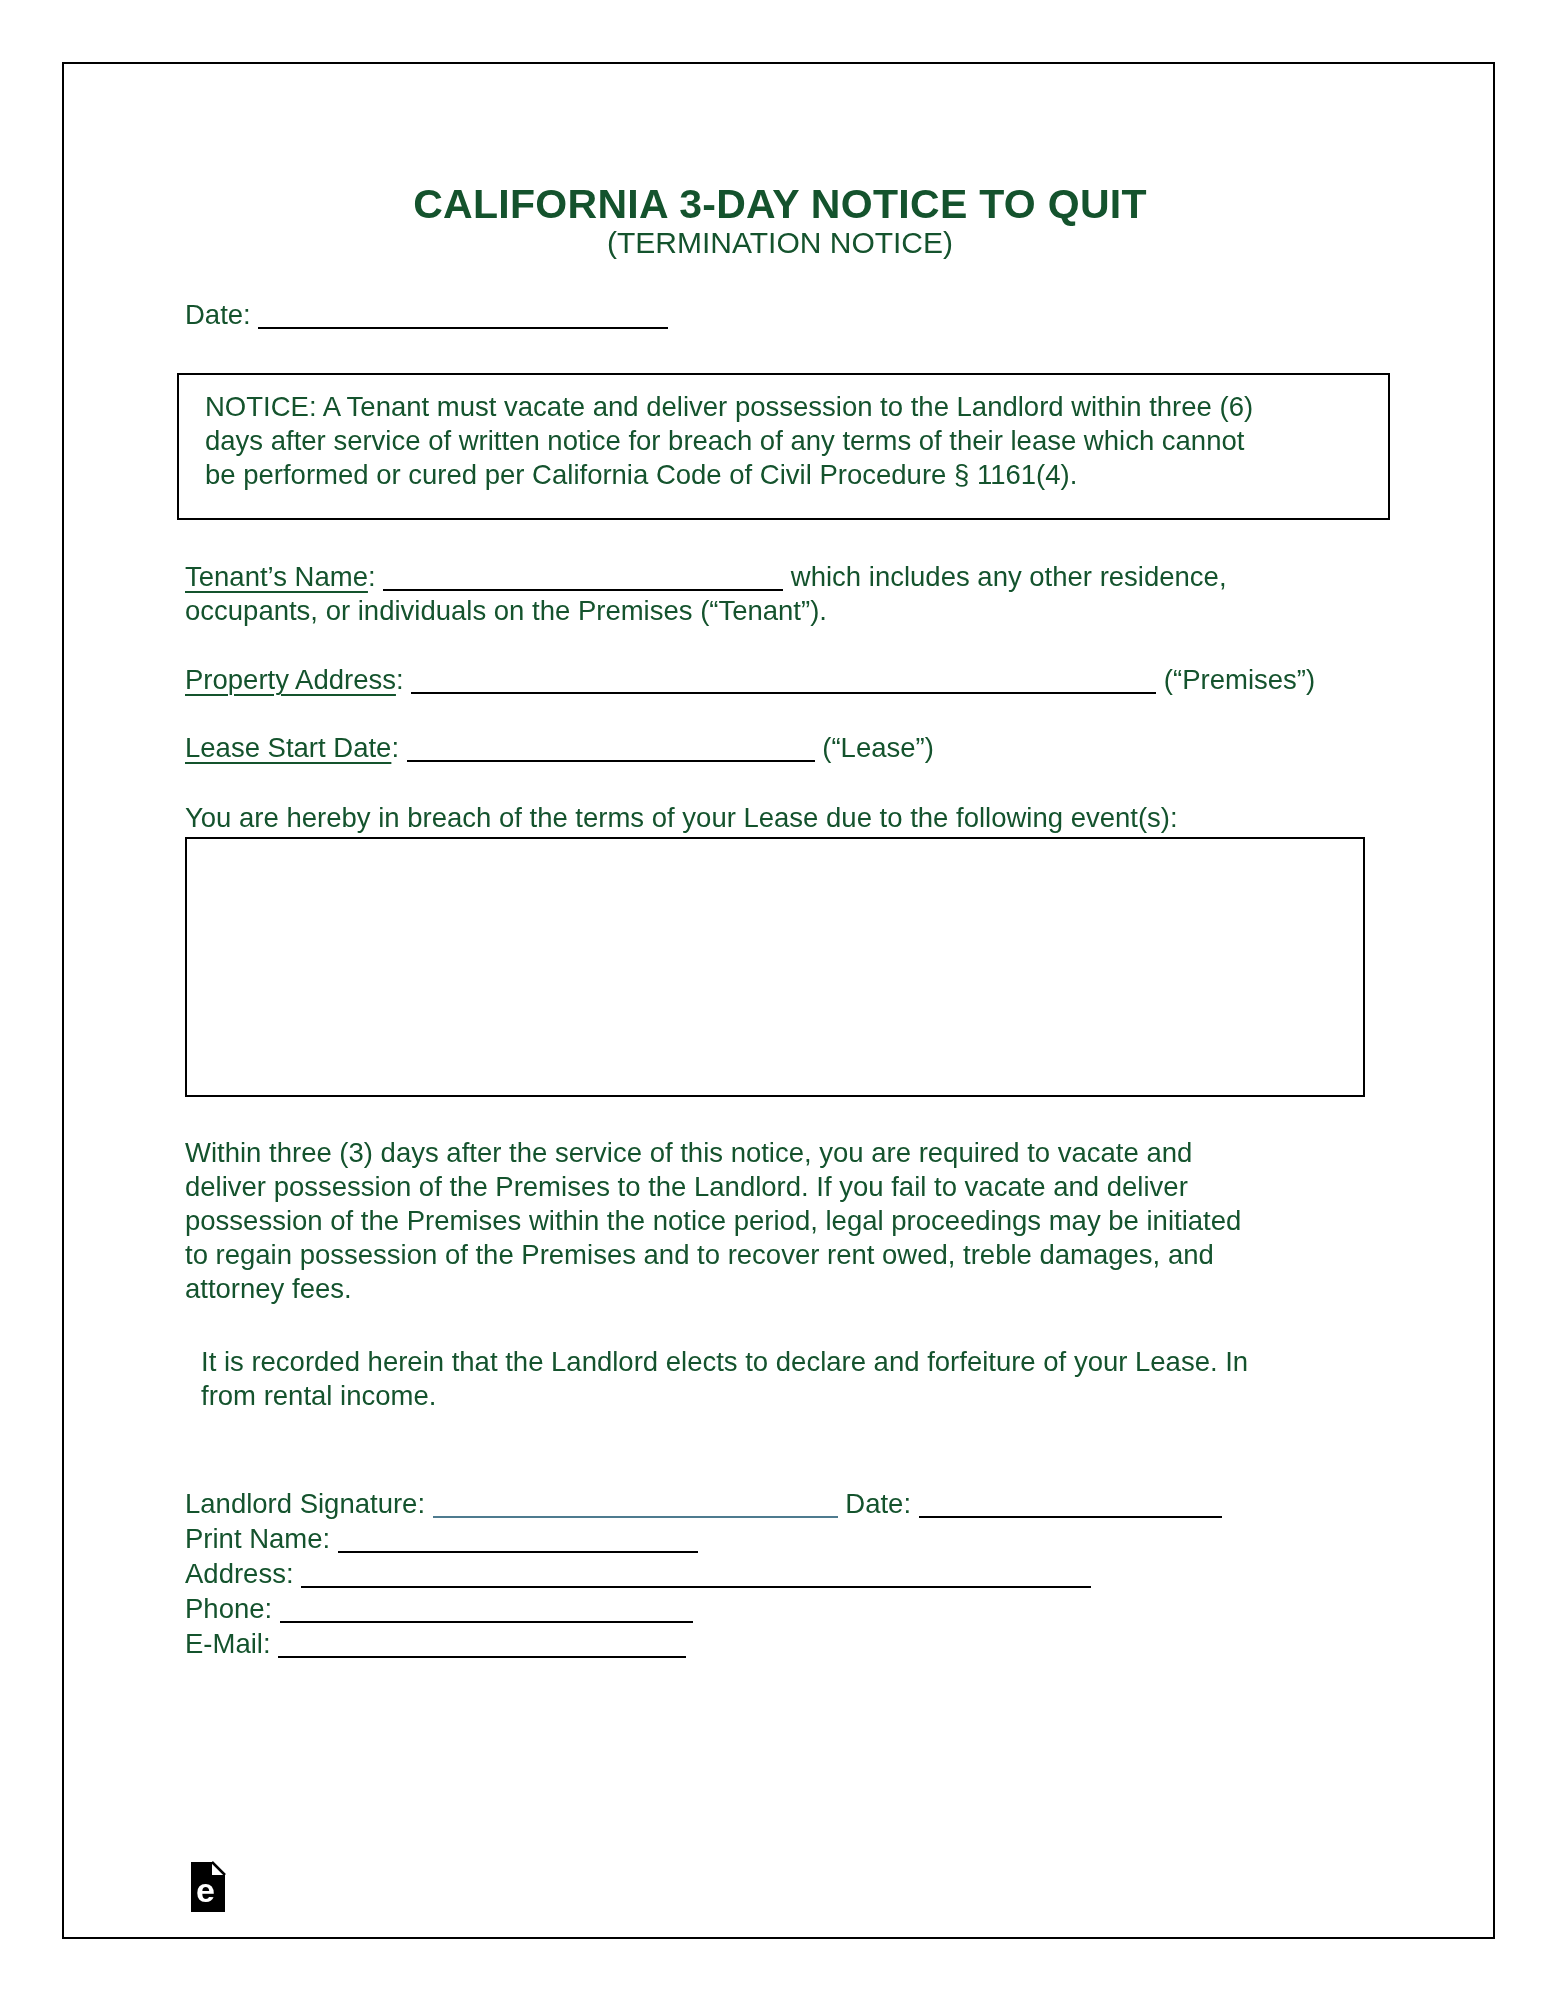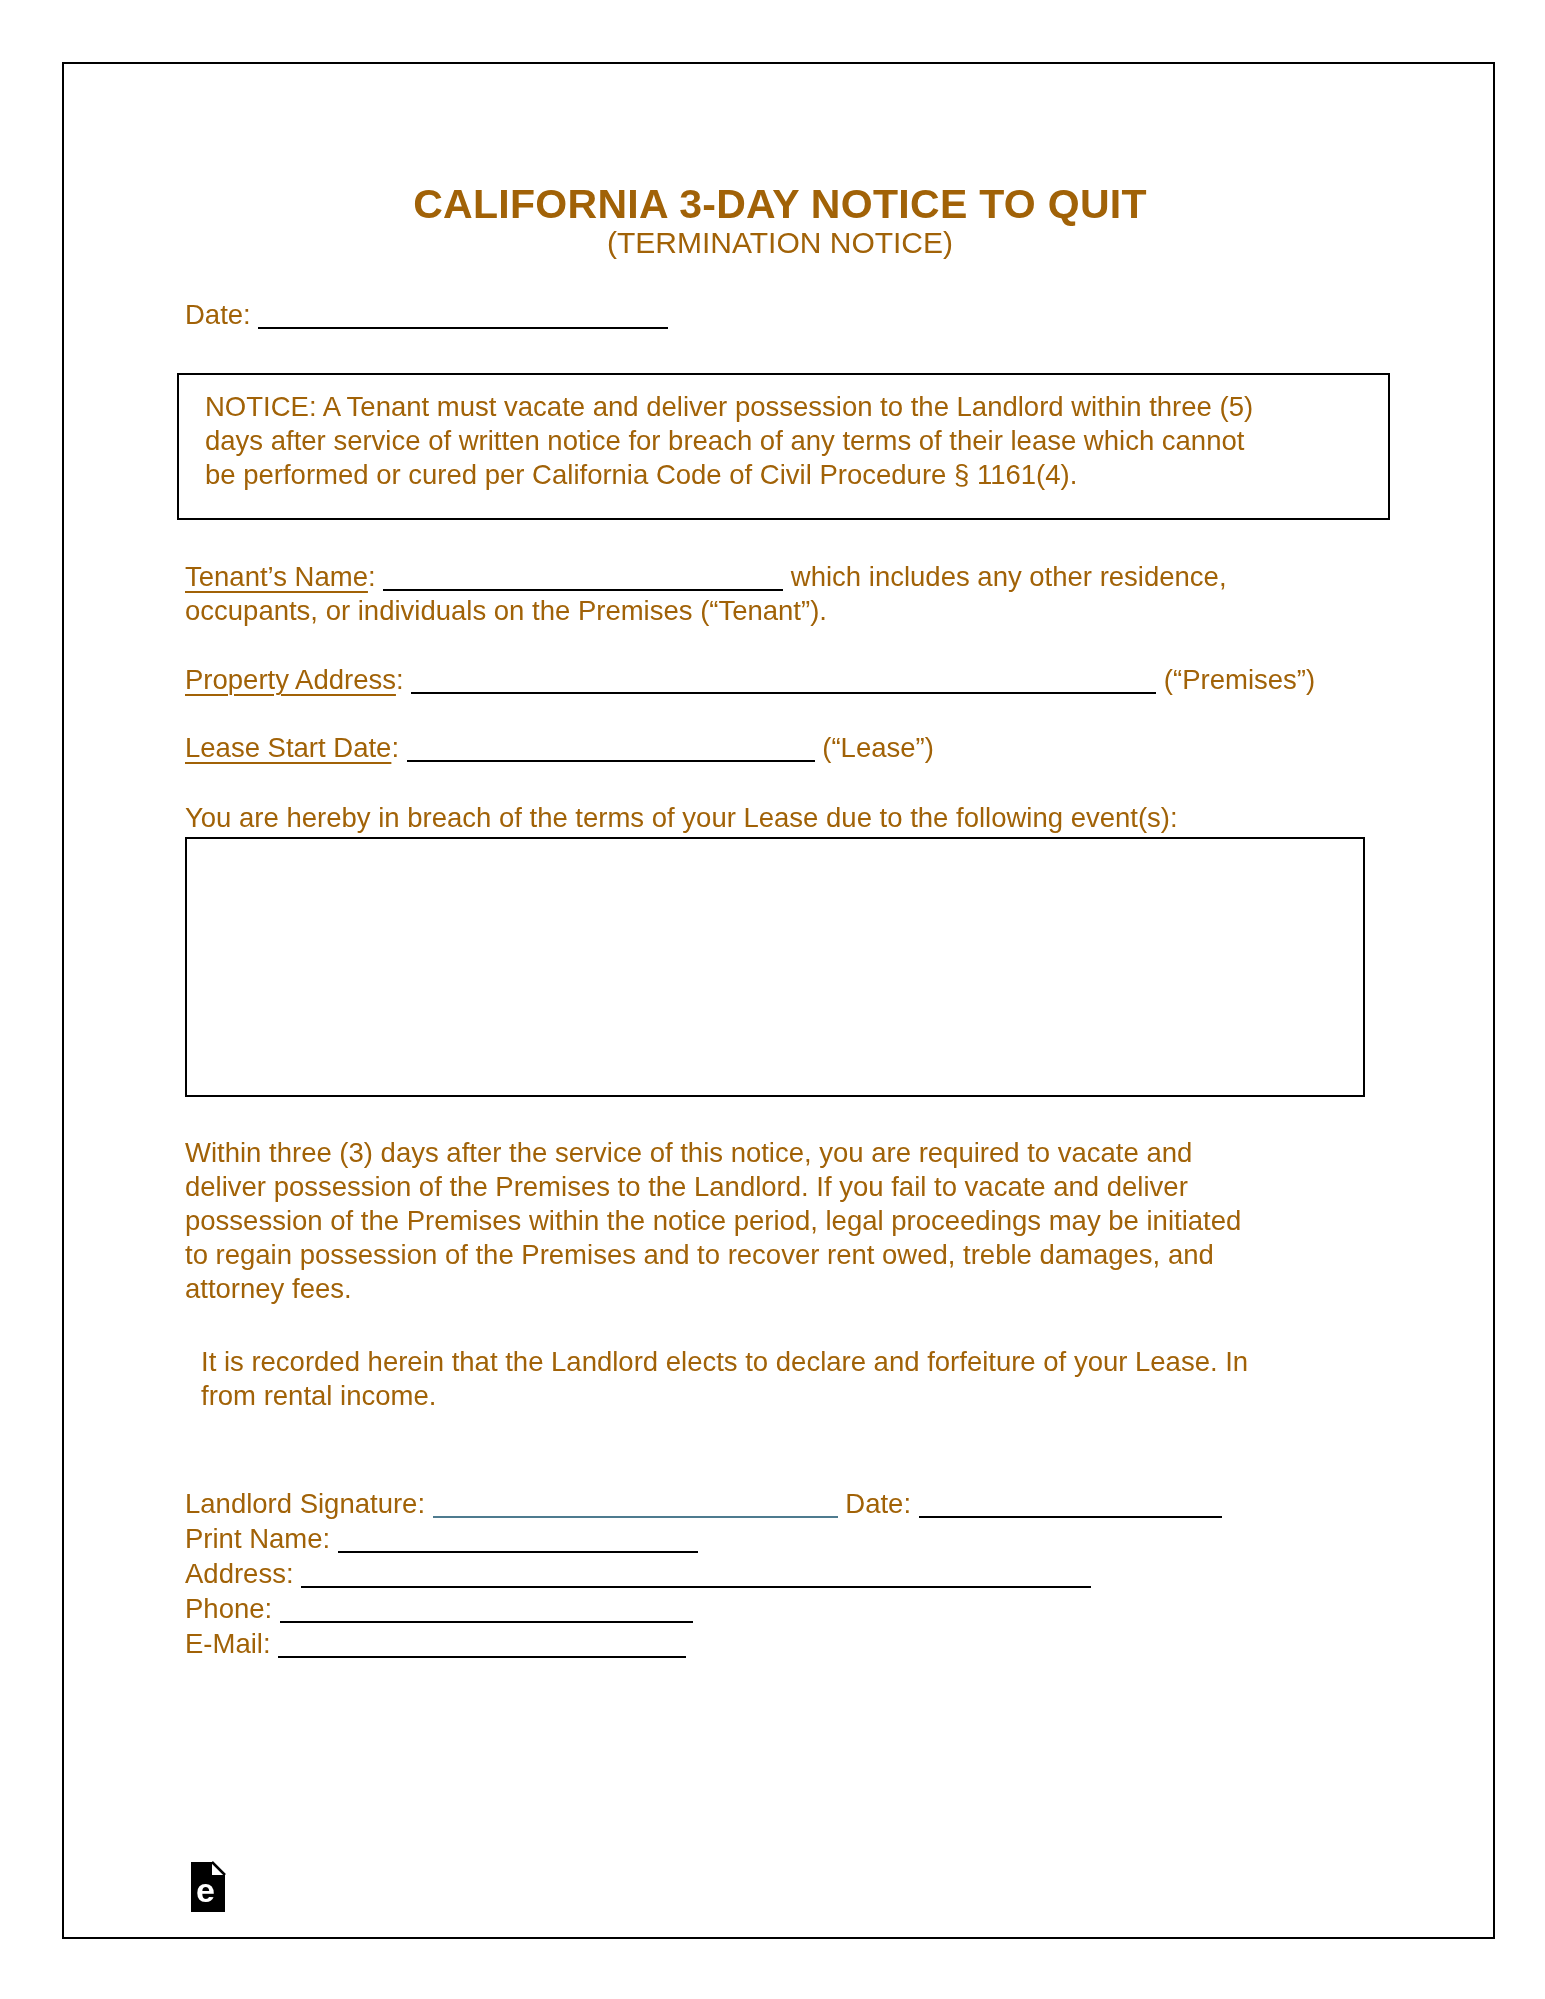--- a/index.html
+++ b/index.html
@@ -1,18 +1,18 @@
 <!DOCTYPE html>
 <html><head>
 <meta charset="utf-8">
 <style>
   html, body { margin:0; padding:0; background:#ffffff; }
   .page {
     position:relative; width:1545px; height:1999px; background:#ffffff;
-    font-family:"Liberation Sans", sans-serif; color:#a16207; overflow:hidden;
+    font-family:"Liberation Sans", sans-serif; color:#14532d; overflow:hidden;
   }
   .frame {
     position:absolute; left:62px; top:62px; width:1433px; height:1877px;
     border:2px solid #000; box-sizing:border-box;
   }
   .block {
     position:absolute; left:185px; width:1190px;
     font-size:27.5px; line-height:34px; white-space:nowrap;
   }
   .center { text-align:center; white-space:normal; }
@@ -56,21 +56,21 @@
 
   <div class="block center title">CALIFORNIA 3-DAY NOTICE TO QUIT</div>
   <div class="block center subtitle">(TERMINATION NOTICE)</div>
 
   <div class="block date-row">
     <span>Date:</span>
     <span class="blank" style="width:410px"></span>
   </div>
 
   <div class="notice-box">
-    <div>NOTICE: A Tenant must vacate and deliver possession to the Landlord within three (5)</div>
+    <div>NOTICE: A Tenant must vacate and deliver possession to the Landlord within three (6)</div>
     <div>days after service of written notice for breach of any terms of their lease which cannot</div>
     <div>be performed or cured per California Code of Civil Procedure § 1161(4).</div>
   </div>
 
   <div class="block tenant-block">
     <div>
       <span class="ul">Tenant’s Name</span><span>:</span>
       <span class="blank" style="width:400px"></span>
       <span>which includes any other residence,</span>
     </div>

